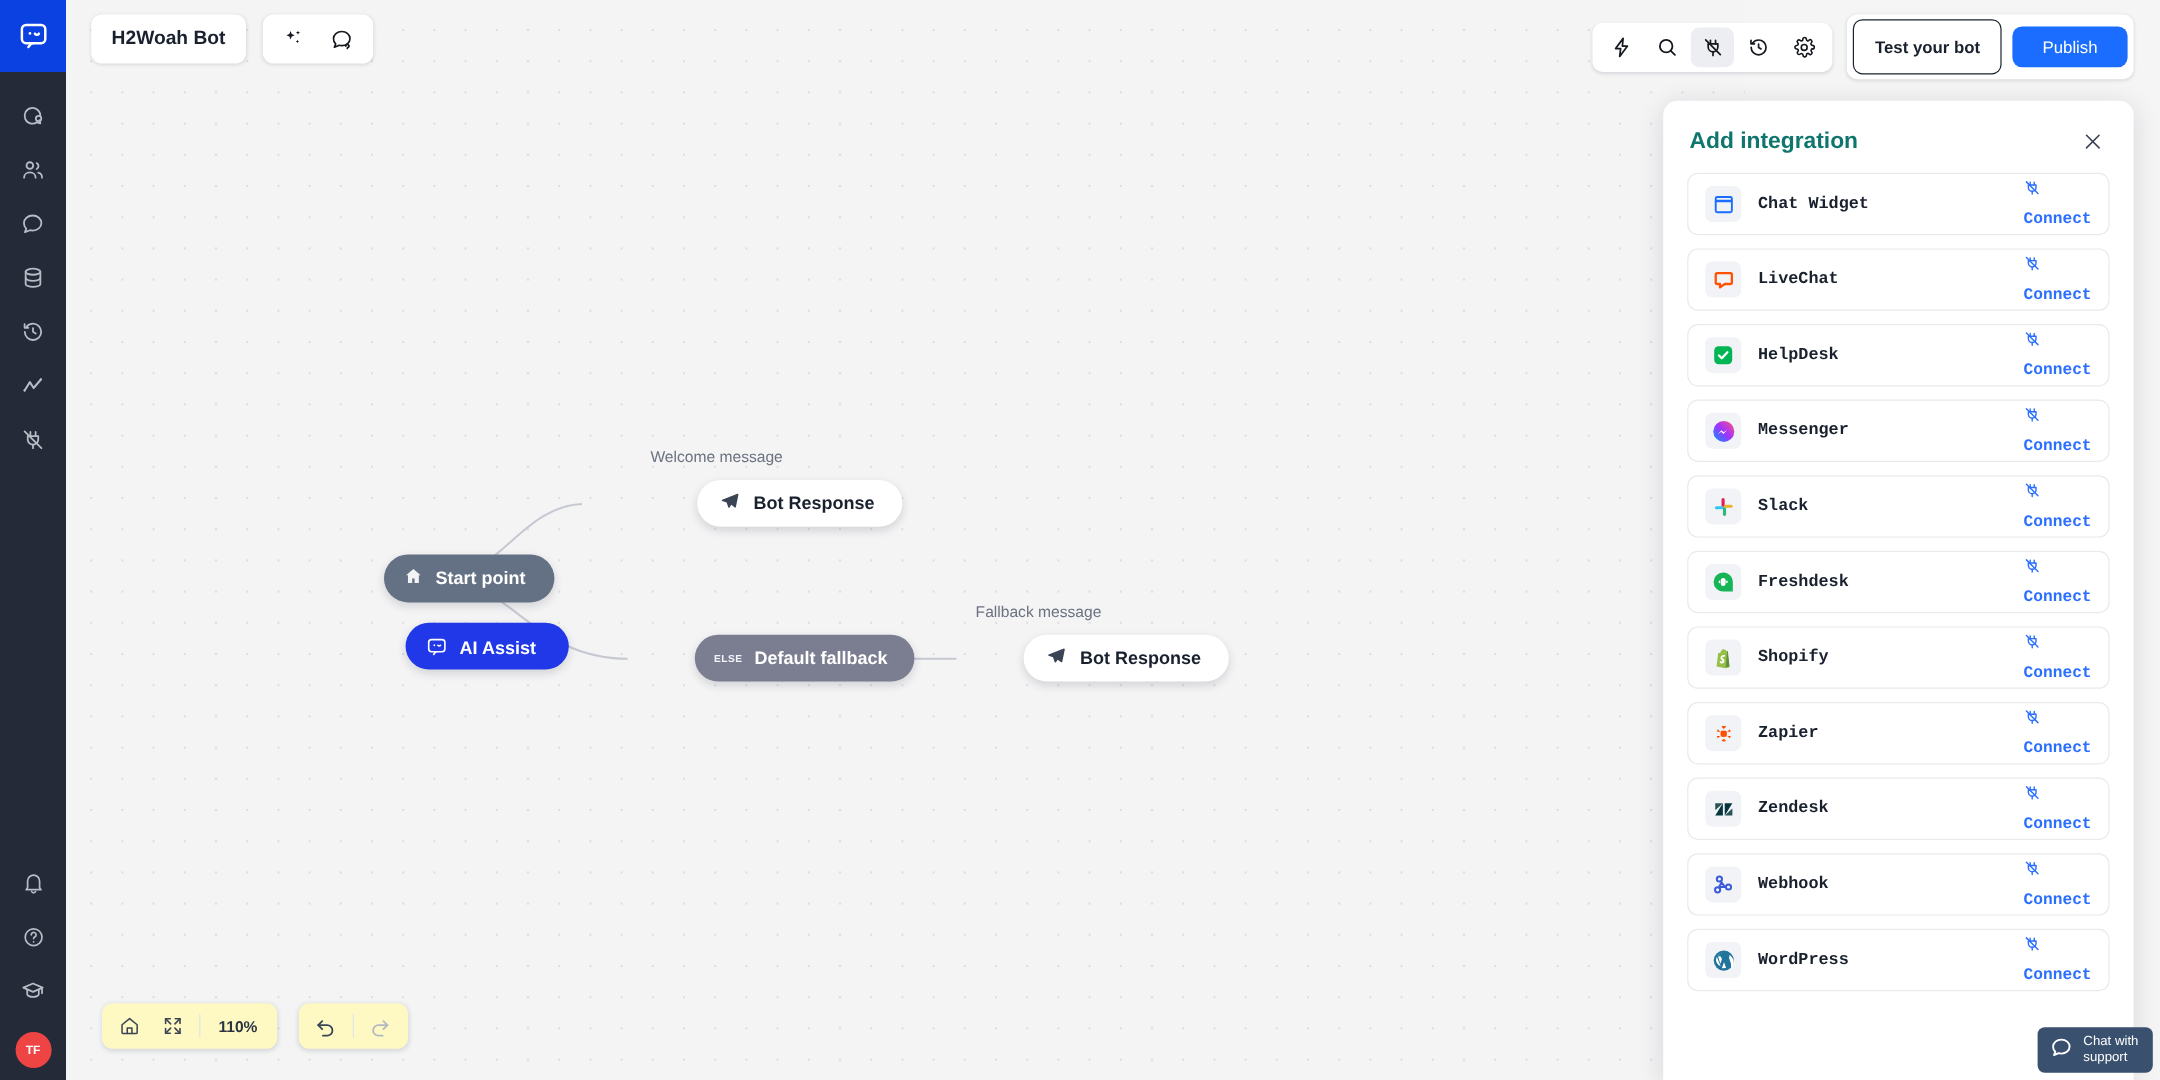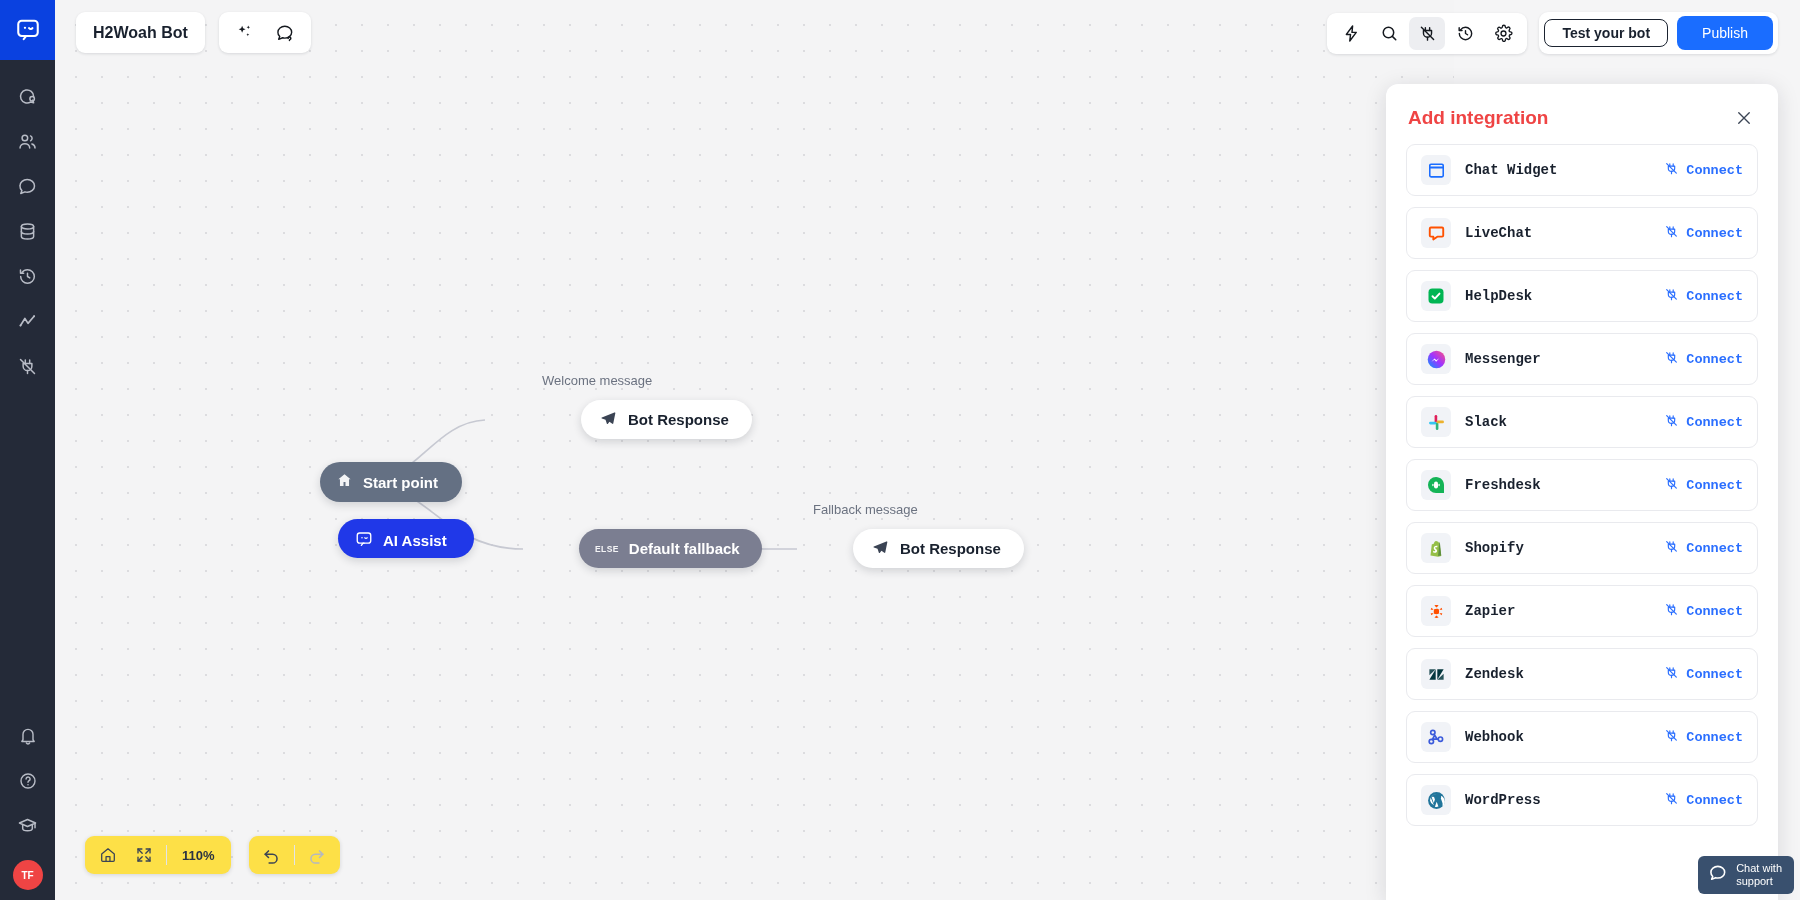--- a/index.html
+++ b/index.html
@@ -69,21 +69,21 @@
   }
   .icon-btn.active { background: #edeef1; }
 
   
   .topbar-right {
     position: absolute; right: 22px; top: 12px;
     display: flex; align-items: center; gap: 12px; z-index: 20;
   }
   .tool-group { padding: 0 6px; gap: 2px; }
   .btn-outline {
-    height: 28px; padding: 0 17px;
+    height: 46px; padding: 0 17px;
     border: 1.4px solid #1b2330; border-radius: 8px;
     background: #fff; color: #19212e;
     font-size: 14px; font-weight: bold; cursor: pointer;
     display: flex; align-items: center;
     font-family: "Liberation Sans", sans-serif;
   }
   .btn-primary {
     height: 34px; padding: 0 25px;
     border: none; border-radius: 8px;
     background: #1a6dff; color: #fff;
@@ -145,60 +145,60 @@
     color: #ffffff; opacity: .92;
   }
   .flow-svg { position: absolute; left:0; top:0; width: 1745px; height: 900px; pointer-events: none; }
 
   
   .zoom-bar {
     position: absolute; left: 85px; bottom: 26px;
     display: flex; gap: 18px; z-index: 20;
   }
   .zoom-group {
-    background: #fde047; border-radius: 9px; height: 38px;
+    background: #fef9c3; border-radius: 9px; height: 38px;
     box-shadow: 0 1px 4px rgba(20,25,40,.14);
     display: flex; align-items: center; padding: 11px 5px;
   }
   .zdiv { width: 1px; height: 20px; background: #e3e4e8; margin: 0 4px; }
   .zoom-pct { font-size: 13px; font-weight: bold; color: #2b3342; padding: 0 11px; cursor:pointer; }
 
   
   .panel {
     position: absolute; right: 22px; top: 84px;
     width: 392px; height: 816px;
     background: #fff; border-radius: 12px 12px 0 0;
     box-shadow: 0 4px 22px rgba(20,25,40,.13);
     z-index: 30; overflow: hidden;
   }
   .panel-head {
     display: flex; align-items: center; justify-content: space-between;
     padding: 22px 22px 14px 22px;
   }
-  .panel-title { font-size: 19px; font-weight: bold; color: #ef4444; }
+  .panel-title { font-size: 19px; font-weight: bold; color: #0f766e; }
   .panel-close { cursor: pointer; width: 24px; height: 24px; display:flex; align-items:center; justify-content:center;}
   .panel-list { padding: 0 20px; font-family: Liberation Mono, monospace; }
   .intg-row {
     display: flex; align-items: center;
     height: 52px; margin-bottom: 11px;
     border: 1px solid #e9eaee; border-radius: 9px;
     padding: 0 14px; background: #fff; cursor: pointer;
   }
   .intg-icon {
     width: 30px; height: 30px; border-radius: 6px; background: #f1f3f7;
     display: flex; align-items: center; justify-content: center;
     flex: 0 0 30px;
   }
   .intg-name {
     margin-left: 14px; font-size: 14px; font-weight: bold; color: #19212e;
     flex: 1 1 auto;
   }
   .intg-connect {
-    display: flex; align-items: center; gap: 7px;
-    color: #2b6fff; font-size: 13.5px; font-weight: bold; cursor: pointer;
+    display: flex; gap: 7px;
+    color: #2b6fff; font-size: 13.5px; font-weight: bold; cursor: pointer; flex-direction: column;
   }
   .panel-foot {
     padding: 18px 20px 0 20px;
     font-size: 15px; font-weight: bold; color: #19212e;
   }
 
   
   .chat-support {
     position: absolute; right: 6px; bottom: 6px;
     background: #39506e; color: #fff;

